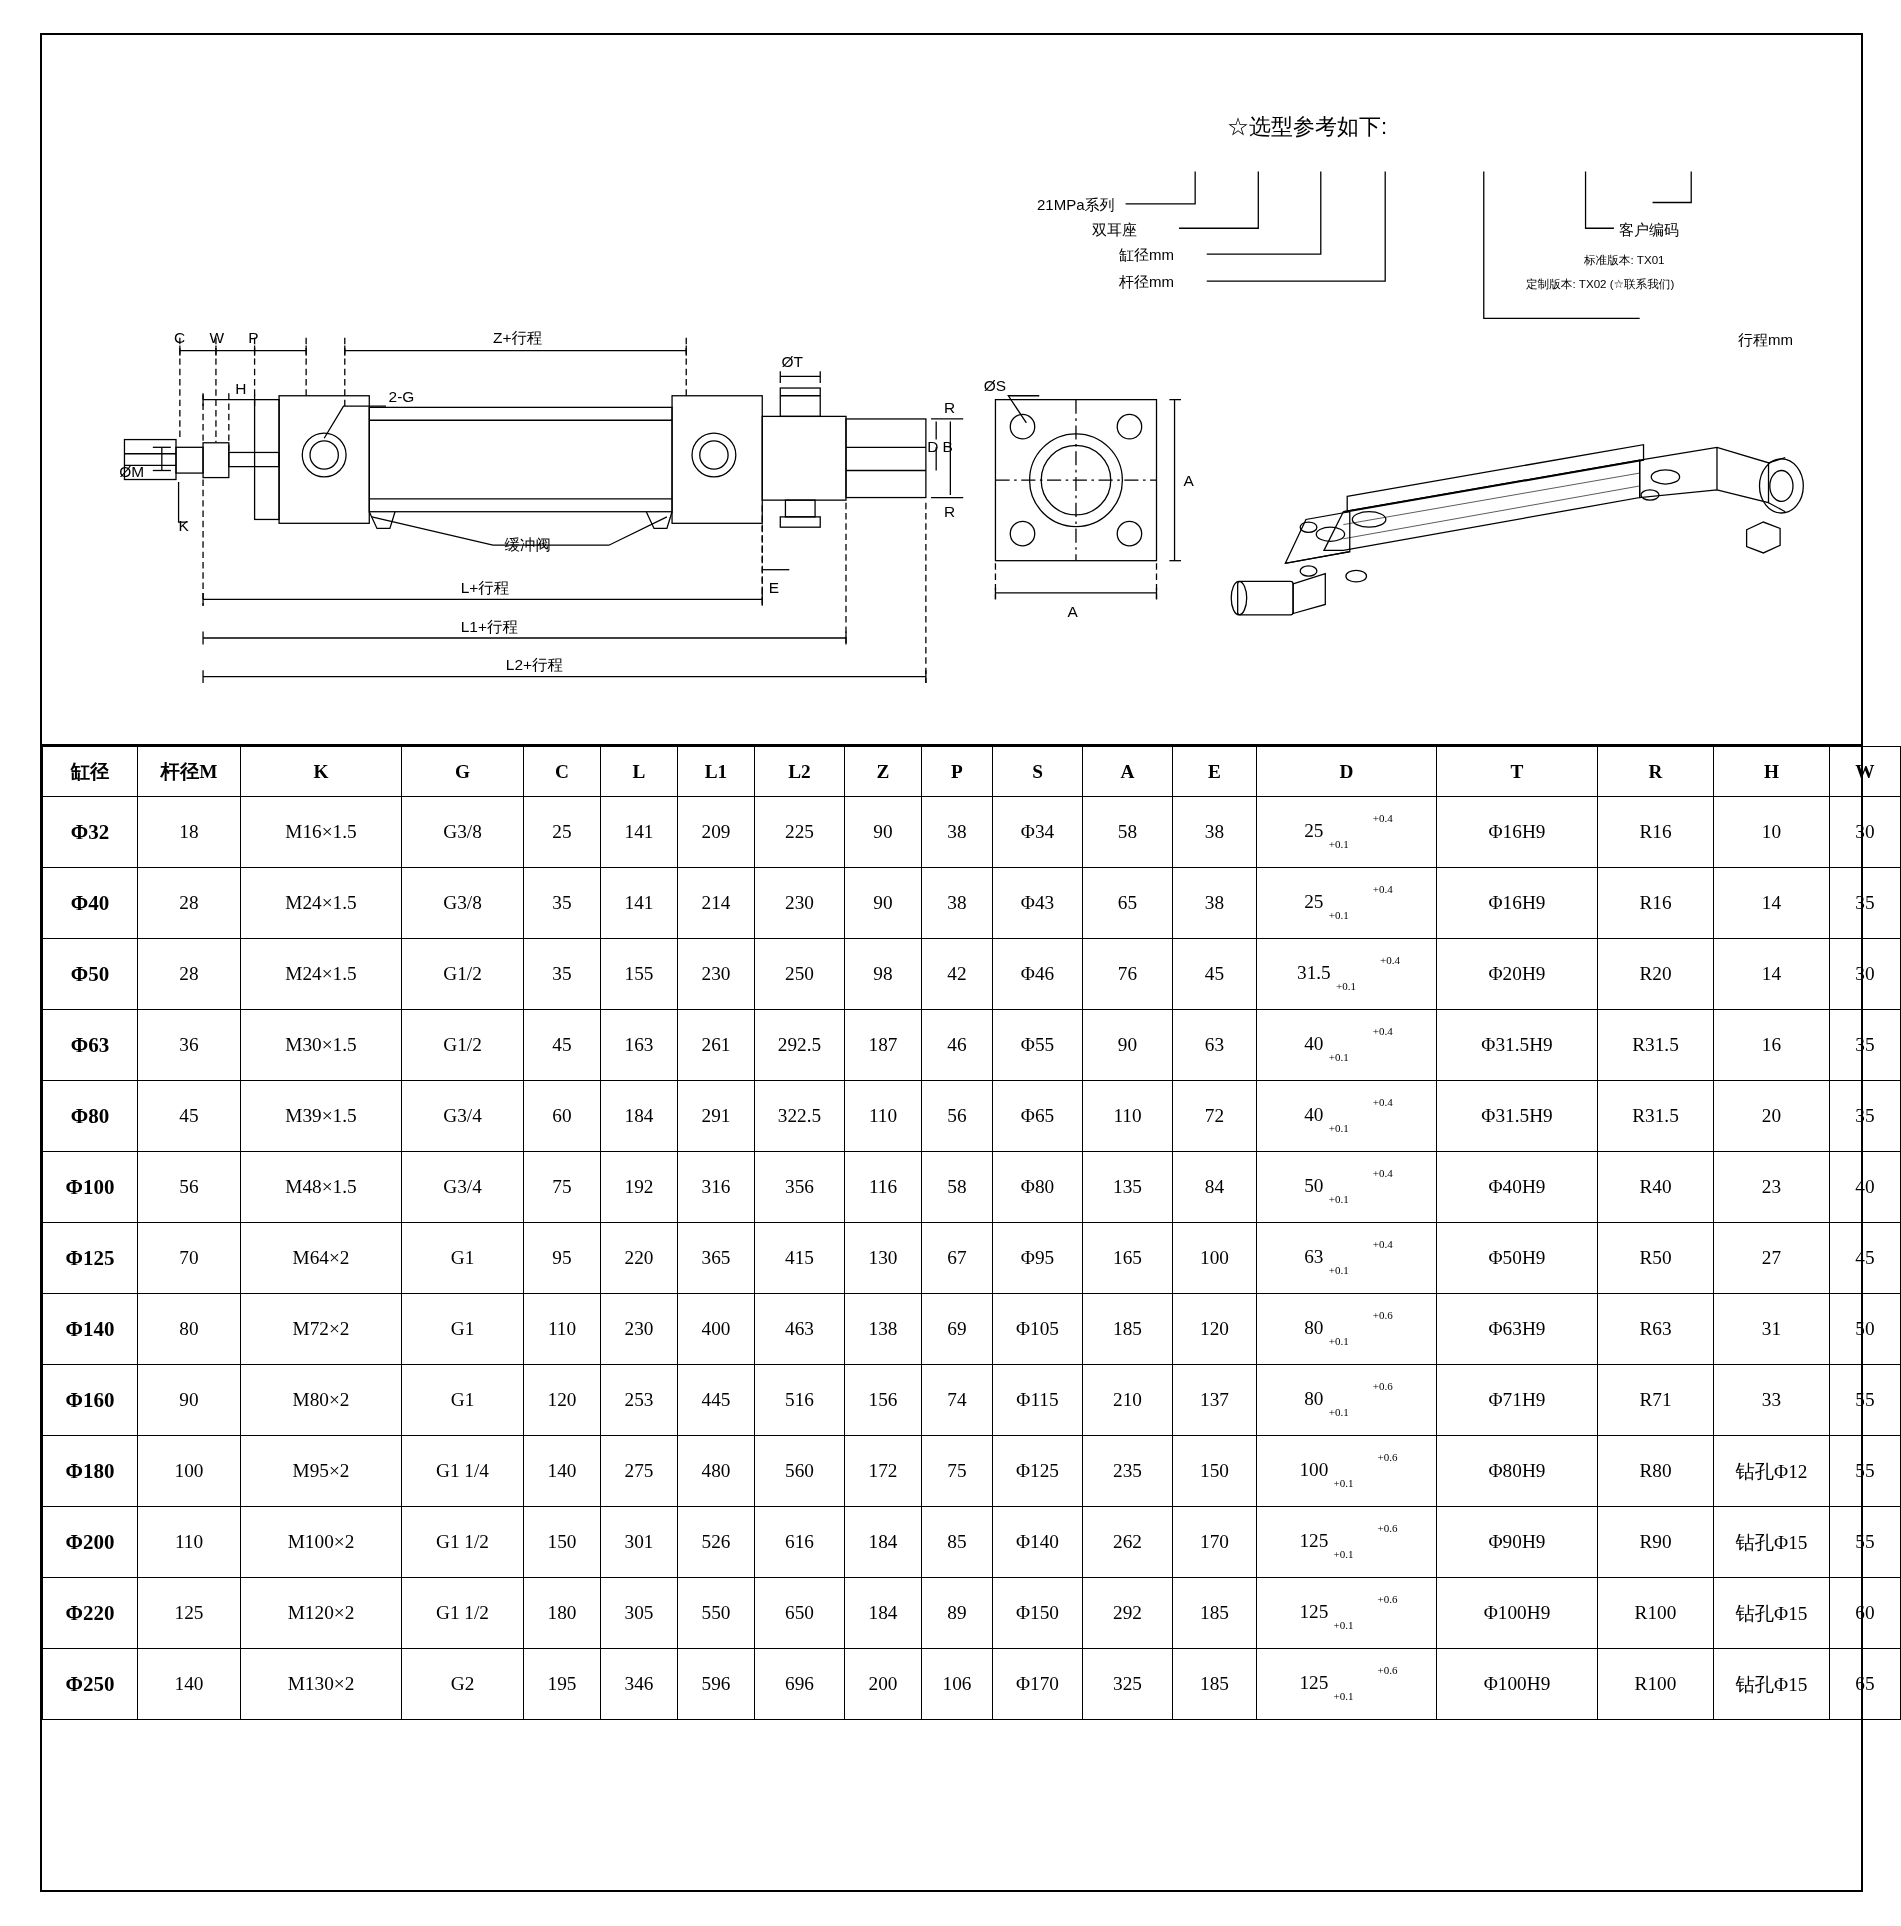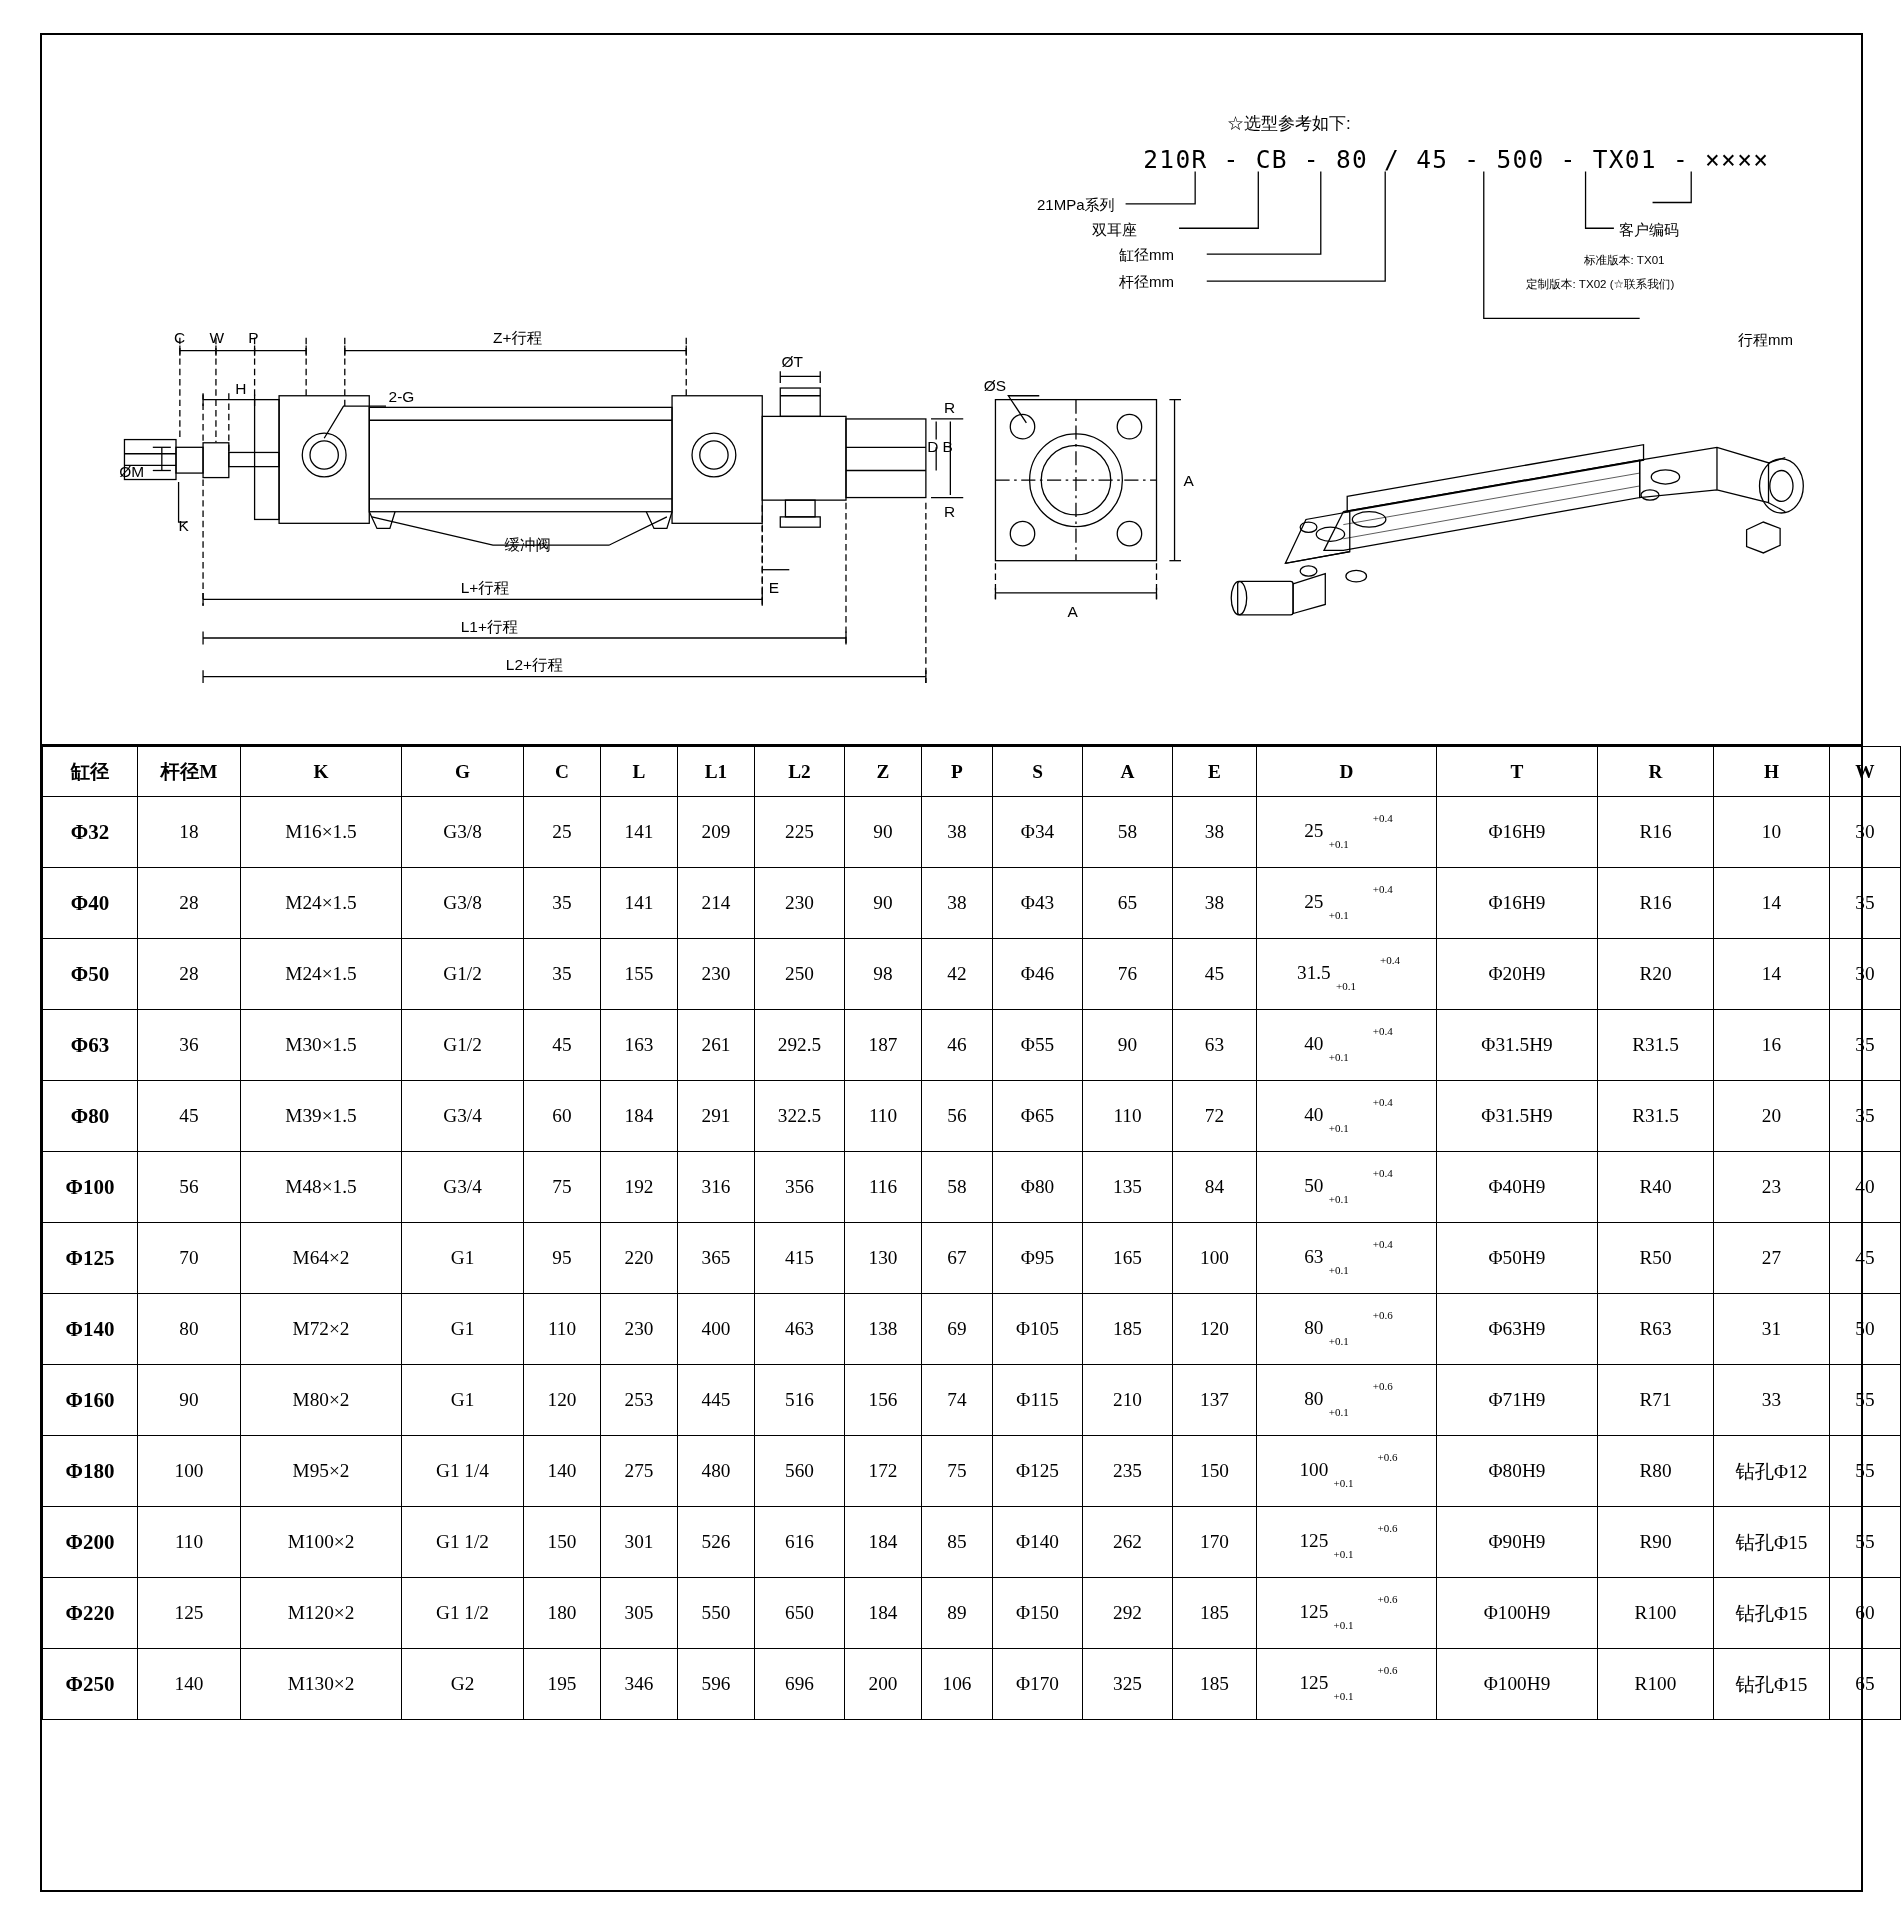--- a/index.html
+++ b/index.html
@@ -36,21 +36,21 @@
   
   .code-block {
     position: absolute;
     left: 1082px;
     top: 77px;
     width: 683px;
     font-family: "DejaVu Sans Mono", monospace;
   }
   .code-title {
     font-family: "Liberation Sans", sans-serif;
-    font-size: 17px;
+    font-size: 22px;
     margin-left: 103px;
     white-space: nowrap;
   }
   .code-main {
     font-size: 24.5px;
     letter-spacing: 1.3px;
     margin-top: 10.3px;
     margin-left: 19.3px;
     white-space: nowrap;
   }
@@ -297,21 +297,20 @@
           <text x="1398" y="648">B</text>
           <text x="1462" y="552">ØS</text>
           <text x="1772" y="700">A</text>
           <text x="1592" y="904">A</text>
         </g>
       </svg>
     </div>
 
     <div class="code-block">
       <div class="code-title">☆选型参考如下:</div>
-      <div class="code-main">210R - CB - 80 / 45 - 500 - TX01 - ××××</div>
     </div>
 
     <div class="svgwrap" style="pointer-events:none;">
       <svg width="1818" height="708" viewBox="0 0 2822 1099" xmlns="http://www.w3.org/2000/svg">
         <g stroke="#000" fill="none" stroke-width="2">
           <path d="M1790 212 L1790 262 L1682 262"></path>
           <path d="M1888 212 L1888 300 L1765 300"></path>
           <path d="M1985 212 L1985 340 L1808 340"></path>
           <path d="M2085 212 L2085 382 L1808 382"></path>
           <path d="M2238 212 L2238 440 L2480 440"></path>

